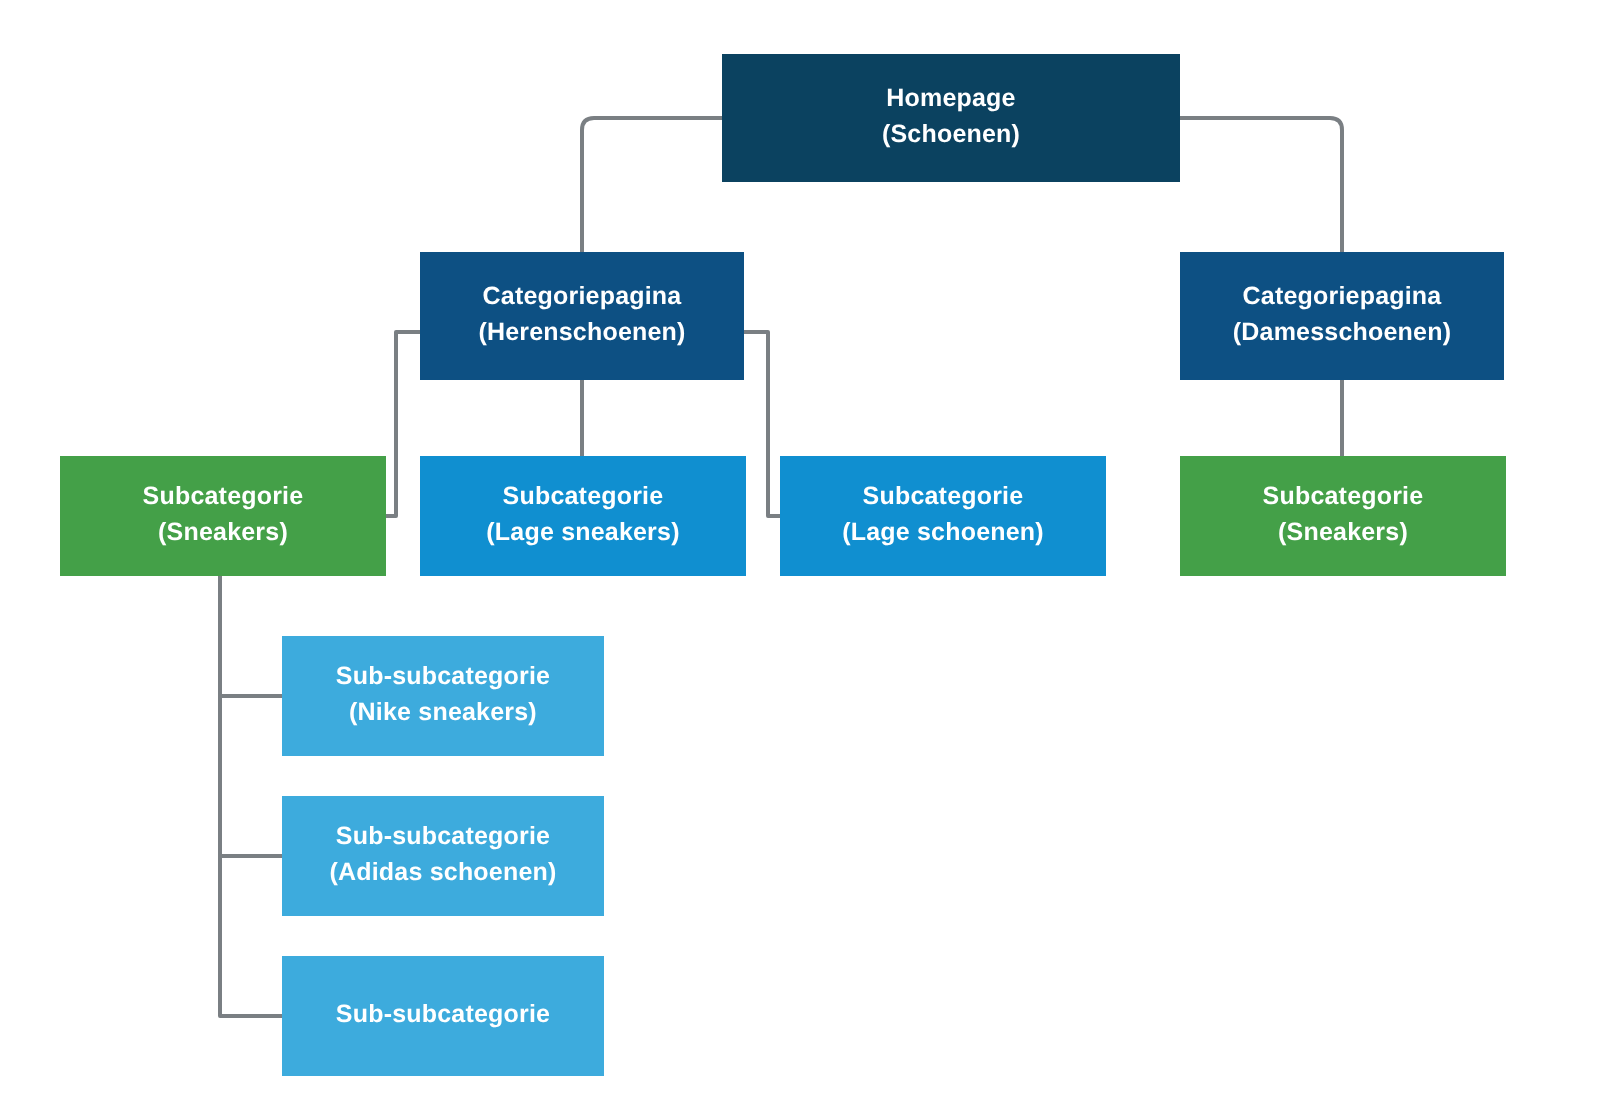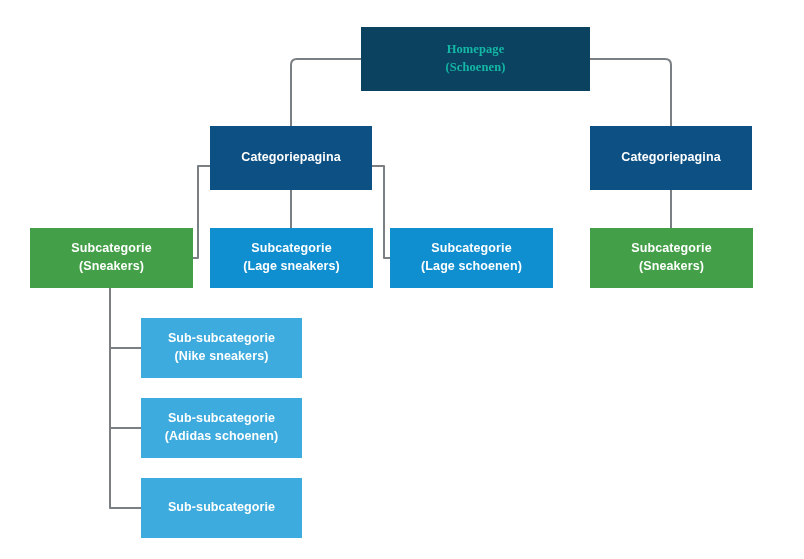--- a/index.html
+++ b/index.html
@@ -52,29 +52,31 @@
       <path d="M 361 59 L 297 59 Q 291 59 291 65 L 291 126" fill="none" stroke="#7a7f83" stroke-width="2" stroke-linecap="butt" stroke-linejoin="round"></path>
       <path d="M 590 59 L 665 59 Q 671 59 671 65 L 671 126" fill="none" stroke="#7a7f83" stroke-width="2" stroke-linecap="butt" stroke-linejoin="round"></path>
       <path d="M 210 166 L 198 166 L 198 258 L 193 258" fill="none" stroke="#7a7f83" stroke-width="2" stroke-linecap="butt" stroke-linejoin="round"></path>
       <path d="M 291 190 L 291 228" fill="none" stroke="#7a7f83" stroke-width="2" stroke-linecap="butt" stroke-linejoin="round"></path>
       <path d="M 372 166 L 384 166 L 384 258 L 390 258" fill="none" stroke="#7a7f83" stroke-width="2" stroke-linecap="butt" stroke-linejoin="round"></path>
       <path d="M 671 190 L 671 228" fill="none" stroke="#7a7f83" stroke-width="2" stroke-linecap="butt" stroke-linejoin="round"></path>
       <path d="M 110 288 L 110 348 L 141 348" fill="none" stroke="#7a7f83" stroke-width="2" stroke-linecap="butt" stroke-linejoin="round"></path>
       <path d="M 110 288 L 110 428 L 141 428" fill="none" stroke="#7a7f83" stroke-width="2" stroke-linecap="butt" stroke-linejoin="round"></path>
       <path d="M 110 288 L 110 508 L 141 508" fill="none" stroke="#7a7f83" stroke-width="2" stroke-linecap="butt" stroke-linejoin="round"></path>
     </svg>
-<div class="node" style="left: 361px; top: 27px; width: 229px; height: 64px; background: rgb(11, 66, 96); color: #14b8a6; font-family: Liberation Serif, serif;">
+<div class="node" style="left: 361px; top: 27px; width: 229px; height: 64px; background: rgb(11, 66, 96); color: #ffffff;">
       <span class="line1">Homepage</span>
       <span class="line2">(Schoenen)</span>
     </div>
     <div class="node" style="left: 210px; top: 126px; width: 162px; height: 64px; background: rgb(13, 80, 131); color: rgb(255, 255, 255);">
       <span class="line1">Categoriepagina</span>
+      <span class="line2">(Herenschoenen)</span>
     </div>
     <div class="node" style="left: 590px; top: 126px; width: 162px; height: 64px; background: rgb(13, 80, 131); color: rgb(255, 255, 255);">
       <span class="line1">Categoriepagina</span>
+      <span class="line2">(Damesschoenen)</span>
     </div>
     <div class="node" style="left: 30px; top: 228px; width: 163px; height: 60px; background: rgb(68, 160, 72); color: rgb(255, 255, 255);">
       <span class="line1">Subcategorie</span>
       <span class="line2">(Sneakers)</span>
     </div>
     <div class="node" style="left: 210px; top: 228px; width: 163px; height: 60px; background: rgb(16, 143, 208); color: rgb(255, 255, 255);">
       <span class="line1">Subcategorie</span>
       <span class="line2">(Lage sneakers)</span>
     </div>
     <div class="node" style="left: 390px; top: 228px; width: 163px; height: 60px; background: rgb(16, 143, 208); color: rgb(255, 255, 255);">

